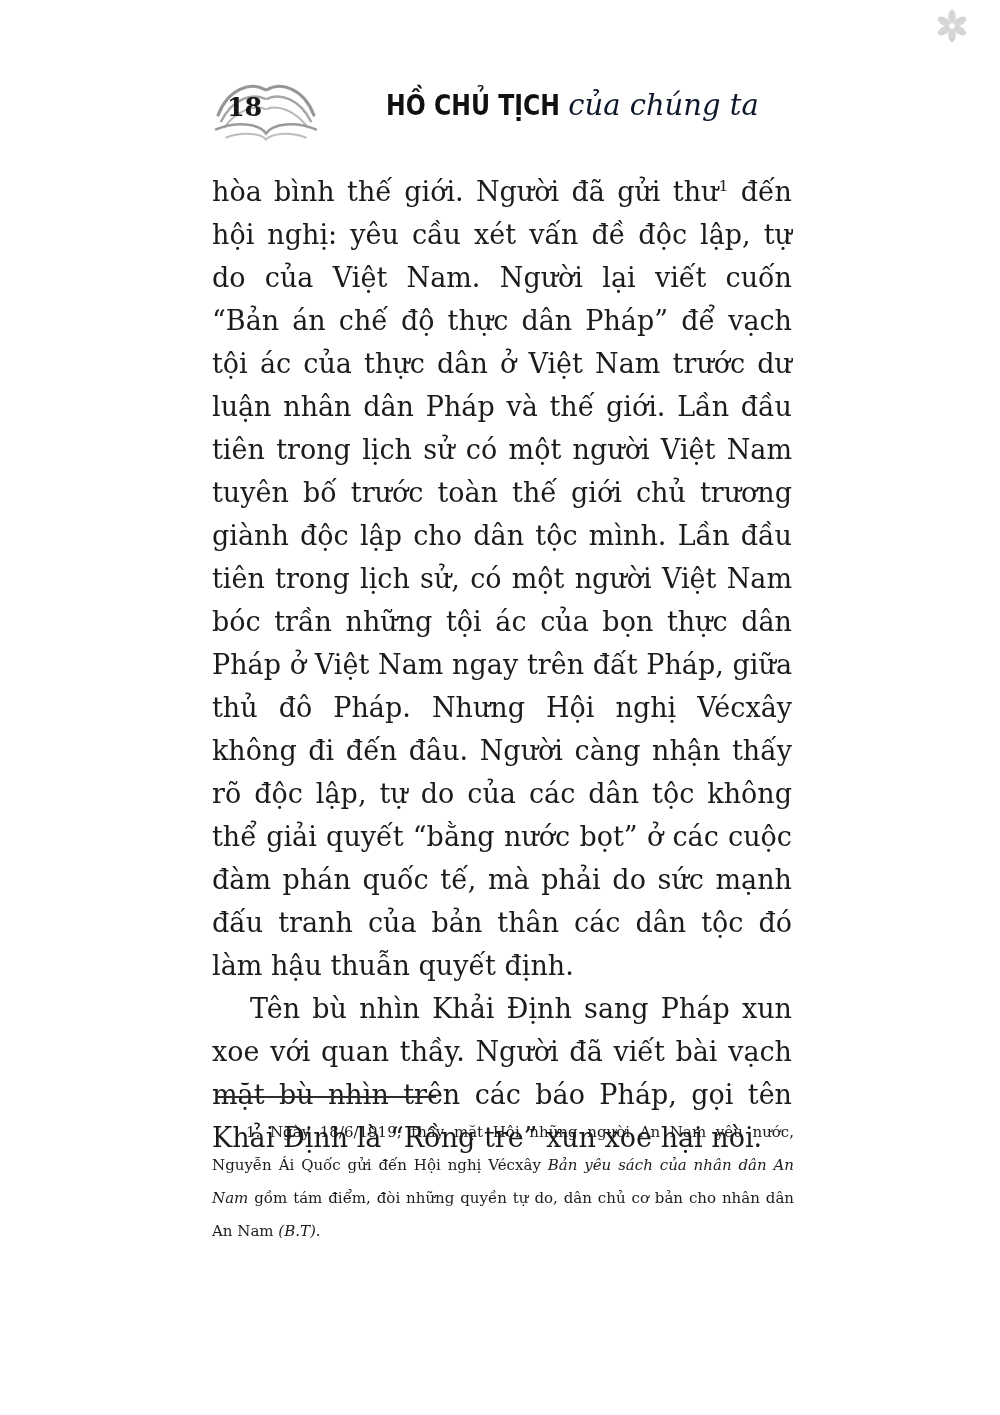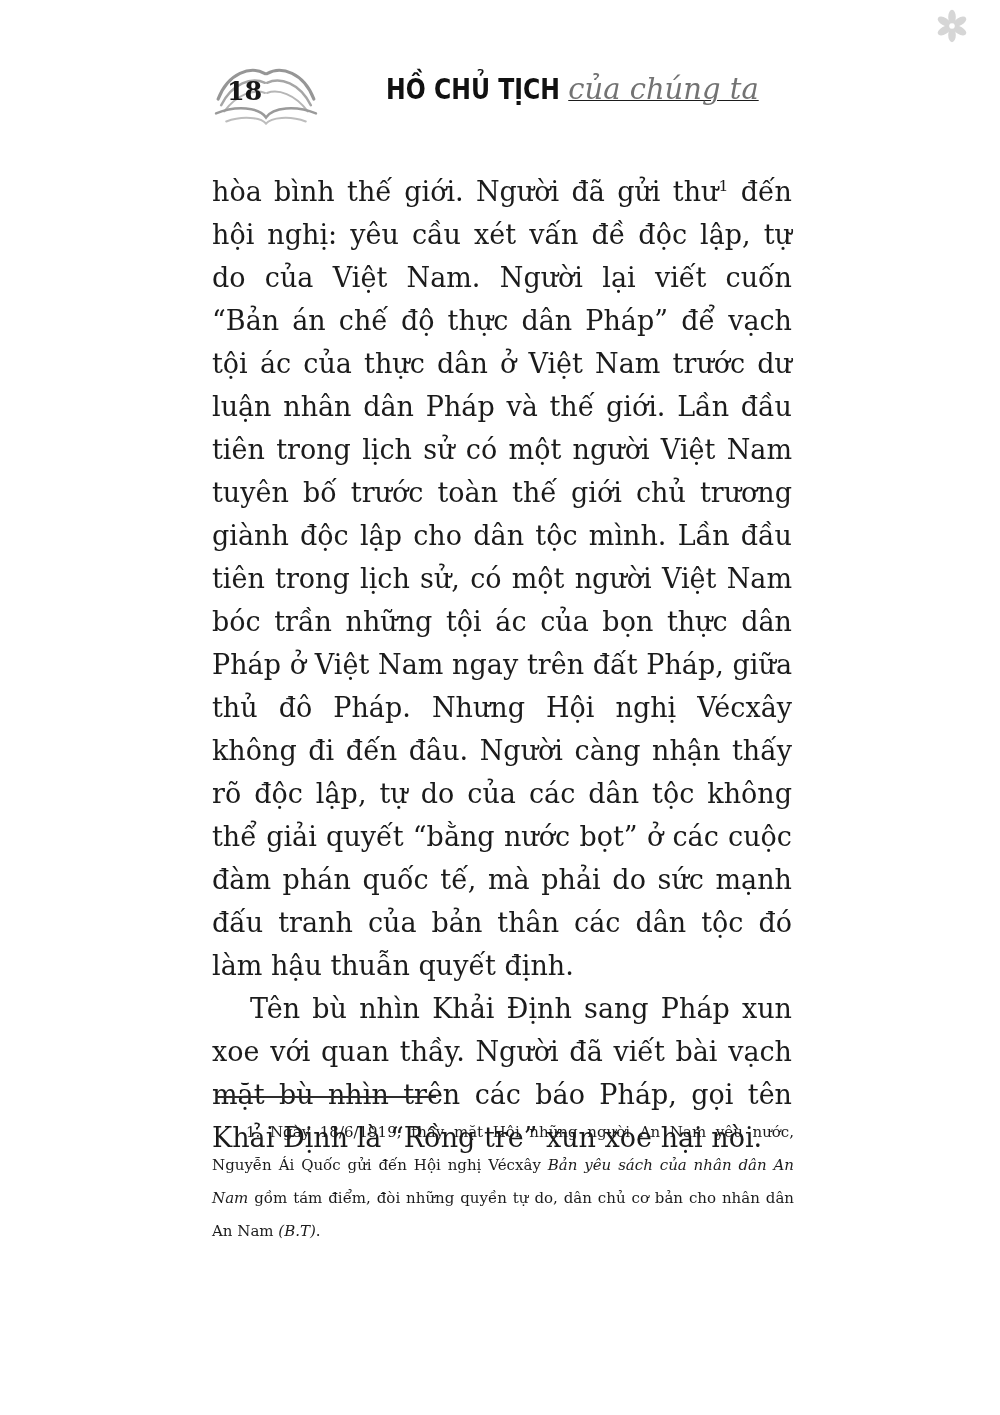--- a/index.html
+++ b/index.html
@@ -20,26 +20,25 @@
     top: 8px;
     right: 30px;
     width: 36px;
     height: 36px;
   }
 
   
   .header {
     position: absolute;
     left: 212px;
-    top: 60px;
+    top: 76px;
     width: 580px;
     height: 68px;
     display: flex;
     align-items: center;
-    text-decoration: underline;
   }
   .book-icon { width: 108px; height: 64px; flex: 0 0 auto; }
   .title-wrap {
     flex: 1;
     text-align: center;
     white-space: nowrap;
     padding-bottom: 10px;
   }
   .title-bold {
     font-family: "DejaVu Sans", "Liberation Sans", sans-serif;
@@ -49,21 +48,21 @@
     display: inline-block;
     transform: scaleX(0.84);
     transform-origin: 100% 60%;
     color: #111111;
   }
   .title-script {
     font-family: "DejaVu Serif", serif;
     font-style: italic;
     font-size: 29px;
     margin-left: 8px;
-    color: #737373;
+    color: #0f172a;
   }
 
   
   .body-text {
     position: absolute;
     left: 212px;
     top: 170px;
     width: 580px;
     font-size: 27px;
     line-height: 43px;

